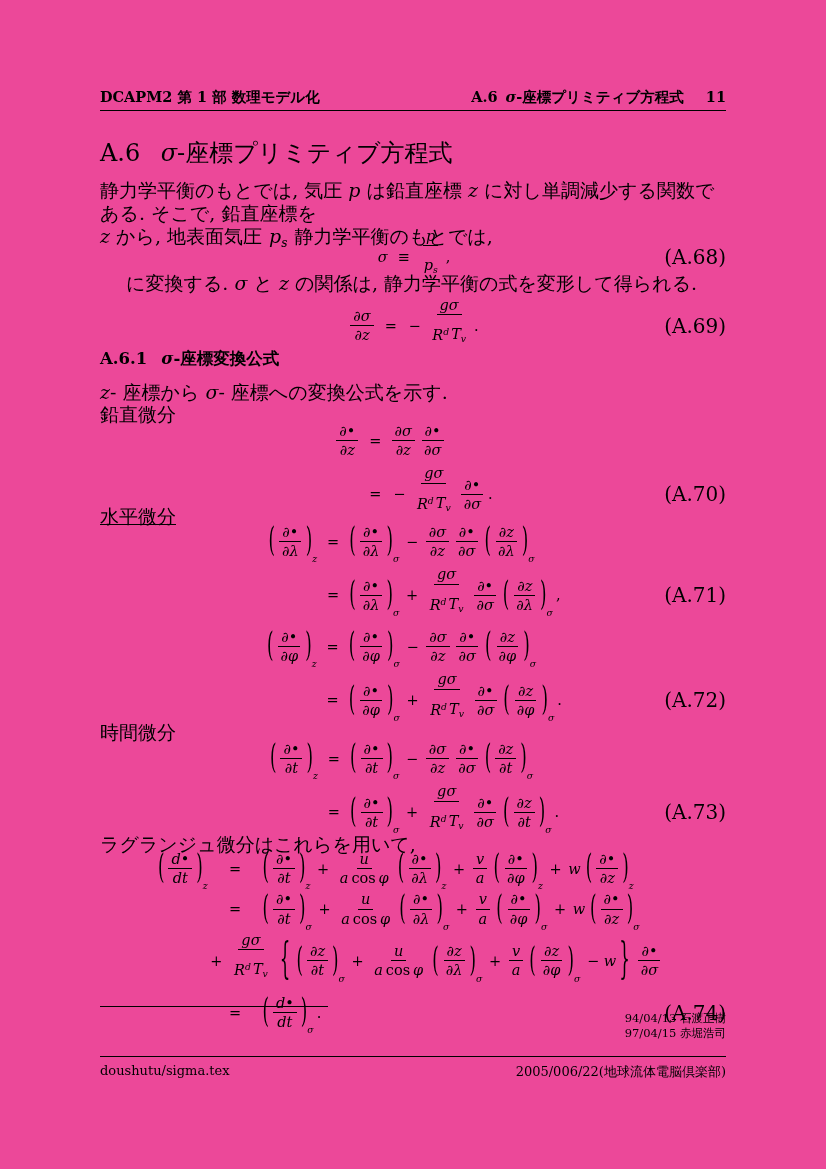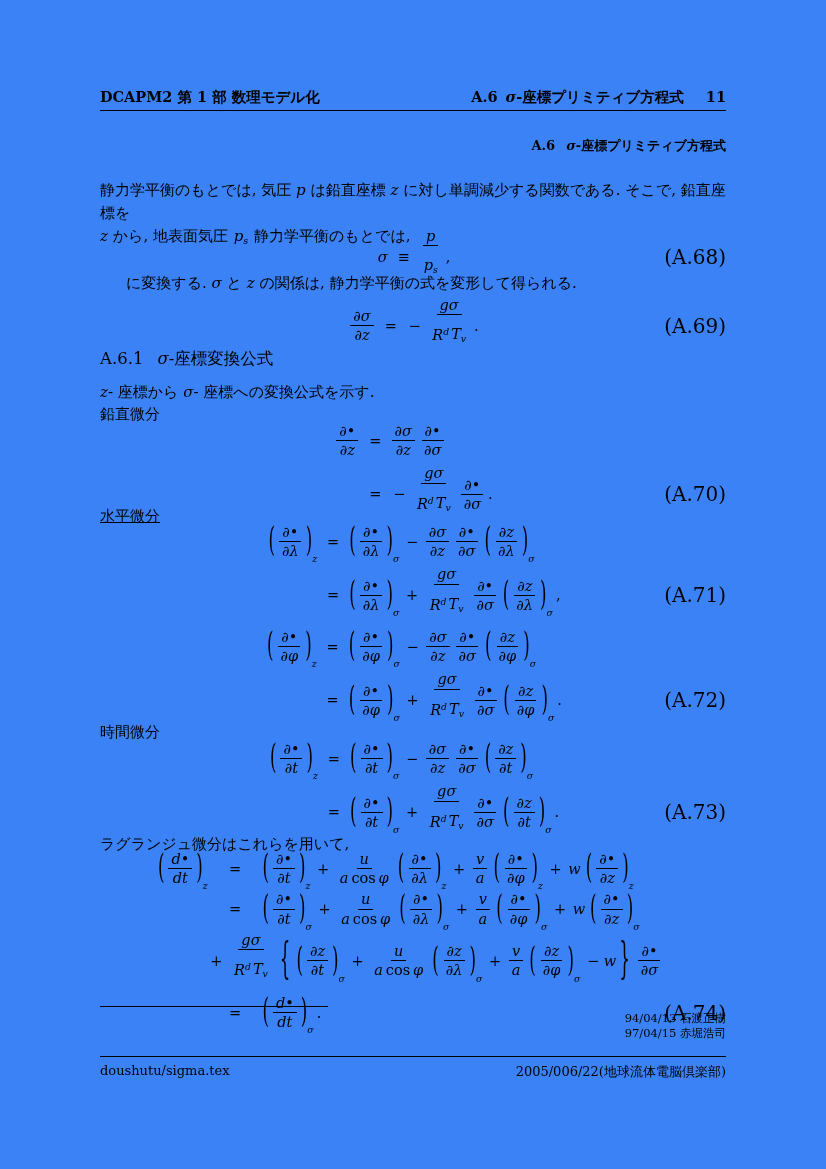--- a/index.html
+++ b/index.html
@@ -1,34 +1,34 @@
 <!DOCTYPE html>
 <html><head>
 <meta charset="utf-8">
 <style>
   html,body{margin:0;padding:0;background:#ffffff;}
-  .page{position:relative;width:826px;height:1169px;background:#3b82f6;color:#000;
+  .page{position:relative;width:826px;height:1169px;background:#ec4899;color:#000;
         font-family:"DejaVu Serif","Liberation Serif",serif;overflow:hidden;}
   .abs{position:absolute;left:100px;right:100px;}
 
   
   .hdr{top:88px;display:flex;justify-content:space-between;align-items:baseline;
        font-size:14.5px;font-weight:bold;}
   .hdr .pgnum{margin-left:22px;}
   .rule{border-top:1px solid #000;height:0;}
   .r1{top:110px;}
 
   
-  .title{top:137px;font-size:13px;font-weight:bold;text-align:right;}
-  .h2{top:348px;font-size:16.5px;font-weight:normal;}
+  .title{top:137px;font-size:24px;font-weight:normal;}
+  .h2{top:348px;font-size:16.5px;font-weight:bold;}
   .hgroup > .rm:first-child{margin-right:0.85em;}
   .hdr-right > .rm:first-child{margin-right:0.55em;}
 
   
-  .para{font-size:15px;line-height:23px;}
+  .para{font-size:19px;line-height:23px;}
   .p1{top:179px;}
   .p2{top:272px;margin-left:26px;}
   .lead{top:381px;}
   .lab1{top:403px;}
   .lab2{top:505px;text-decoration:underline;}
   .lab3{top:721px;}
   .lagr{top:833px;}
 
   
   .eqblock{display:grid;grid-template-columns:1fr auto auto auto 1fr;

